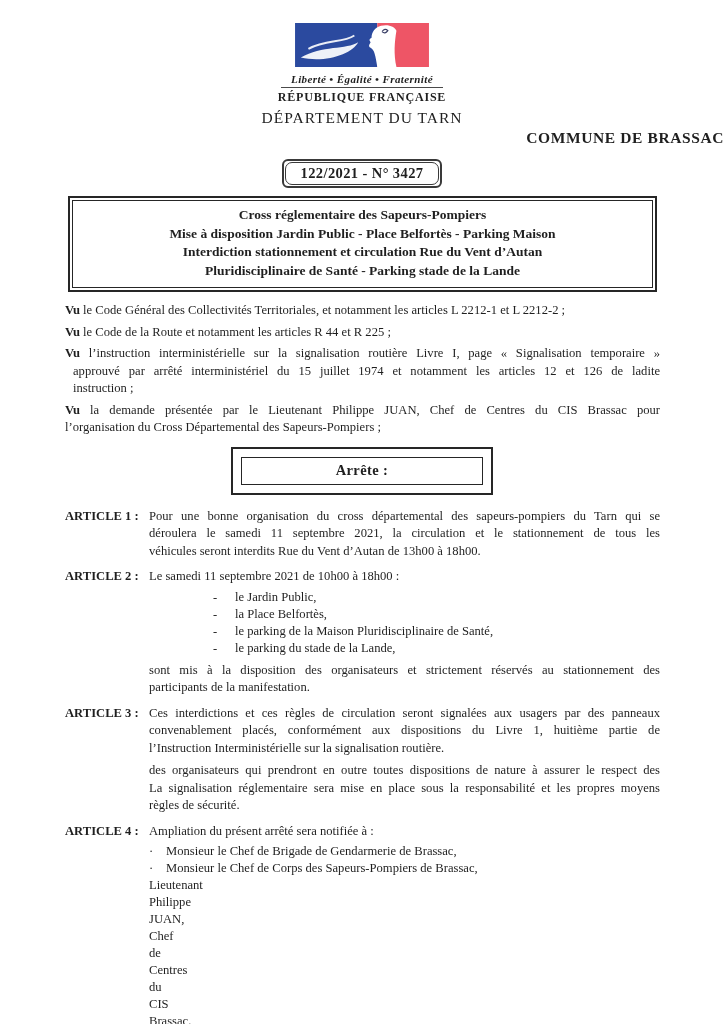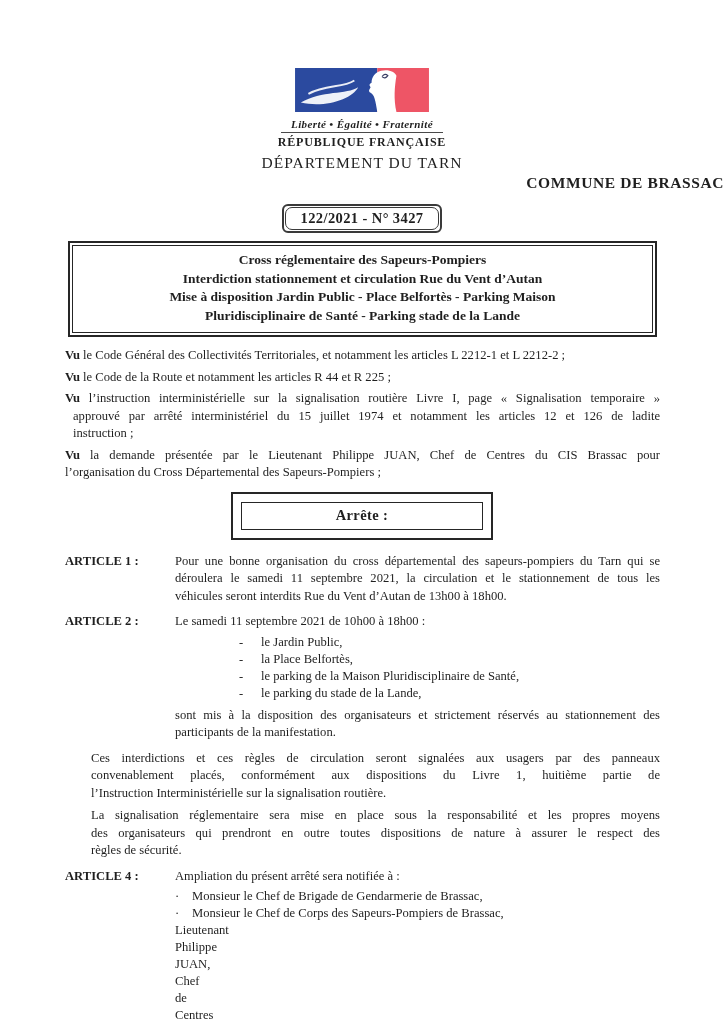--- a/index.html
+++ b/index.html
@@ -3,21 +3,21 @@
 <meta charset="utf-8">
 <title>Document</title>
 <style>
   html,body{margin:0;padding:0;background:#ffffff;}
   .page{
     position:relative;width:724px;height:1024px;background:#ffffff;
     font-family:"Liberation Serif","DejaVu Serif",serif;color:#1f1f1f;
     overflow:hidden;margin:0 auto;
   }
   
-  .header{text-align:center;padding-top:68px;}
+  .header{text-align:center;padding-top:23px;}
   .logo{display:block;margin:0 auto;}
   .motto{
     display:inline-block;font-style:italic;font-weight:bold;font-size:11px;
     letter-spacing:.4px;border-bottom:1px solid #4a4a4a;padding:3px 10px 2px;margin-top:3px;
   }
   .republic{font-size:12px;font-weight:600;letter-spacing:.8px;margin-top:2px;}
   .dept{font-size:15.5px;letter-spacing:1px;margin-top:4px;}
   .commune{font-size:15.5px;font-weight:bold;letter-spacing:.6px;margin-top:2px;text-align:right;}
   .refbox-outer{
     display:inline-block;margin-top:12px;border:2.5px solid #3a3a3a;border-radius:6px;padding:1px;
@@ -42,21 +42,21 @@
   
   .arrete-outer{width:242px;margin:10px auto 0;border:2px solid #262626;padding:8px;}
   .arrete-inner{
     border:1px solid #262626;text-align:center;font-weight:bold;
     font-size:14.5px;padding:4px 0 5px;letter-spacing:.4px;
   }
   
   .articles{margin:13px 64px 0 65px;font-size:12.6px;line-height:17.5px;}
   .article{display:flex;margin-bottom:8px;}
   .a-label{width:84px;flex:none;font-weight:bold;}
-  .a-body{flex:1;margin-left:26px;}
+  .a-body{flex:1;}
   .a-par{margin-bottom:5px;}
   .a-par:last-child{margin-bottom:0;}
   .bullets{margin:3px 0 5px;}
   .brow{display:flex;line-height:17px;}
   .bullets.ind .brow{padding-left:64px;}
   .brow .marker{flex:none;text-align:left;}
   .bullets.ind .marker{width:22px;}
   .bullets.tight .marker{width:17px;}
 </style>
 </head>
@@ -82,22 +82,22 @@
     <div>
       <div class="refbox-outer">
         <div class="refbox-inner">122/2021 - N° 3427</div>
       </div>
     </div>
   </div>
 
   <div class="titlebox-outer">
     <div class="titlebox-inner">
       <div>Cross réglementaire des Sapeurs-Pompiers</div>
+      <div>Mise à disposition Jardin Public - Place Belfortès - Parking Maison</div>
       <div>Interdiction stationnement et circulation Rue du Vent d’Autan</div>
-      <div>Mise à disposition Jardin Public - Place Belfortès - Parking Maison</div>
       <div>Pluridisciplinaire de Santé - Parking stade de la Lande</div>
     </div>
   </div>
 
   <div class="bodycol">
     <div class="recital">
       <div><span class="b">Vu</span>
         <span>le Code Général des Collectivités Territoriales, et notamment les articles L 2212-1 et L 2212-2 ;</span></div>
     </div>
     <div class="recital">
@@ -157,29 +157,30 @@
           </div>
         </div>
         <div class="a-par">
           <div class="jl">sont mis à la disposition des organisateurs et strictement réservés au stationnement des</div>
           <div>participants de la manifestation.</div>
         </div>
       </div>
     </div>
 
     <div class="article">
+      <div class="a-label">ARTICLE 3 :</div>
       <div class="a-body">
         <div class="a-par">
           <div class="jl">Ces interdictions et ces règles de circulation seront signalées aux usagers par des panneaux</div>
           <div class="jl">convenablement placés, conformément aux dispositions du Livre 1, huitième partie de</div>
           <div>l’Instruction Interministérielle sur la signalisation routière.</div>
         </div>
         <div class="a-par">
+          <div class="jl">des organisateurs qui prendront en outre toutes dispositions de nature à assurer le respect des</div>
           <div class="jl">La signalisation réglementaire sera mise en place sous la responsabilité et les propres moyens</div>
-          <div class="jl">des organisateurs qui prendront en outre toutes dispositions de nature à assurer le respect des</div>
           <div>règles de sécurité.</div>
         </div>
       </div>
     </div>
 
     <div class="article">
       <div class="a-label">ARTICLE 4 :</div>
       <div class="a-body">
         <div>Ampliation du présent arrêté sera notifiée à :</div>
         <div class="bullets tight">

